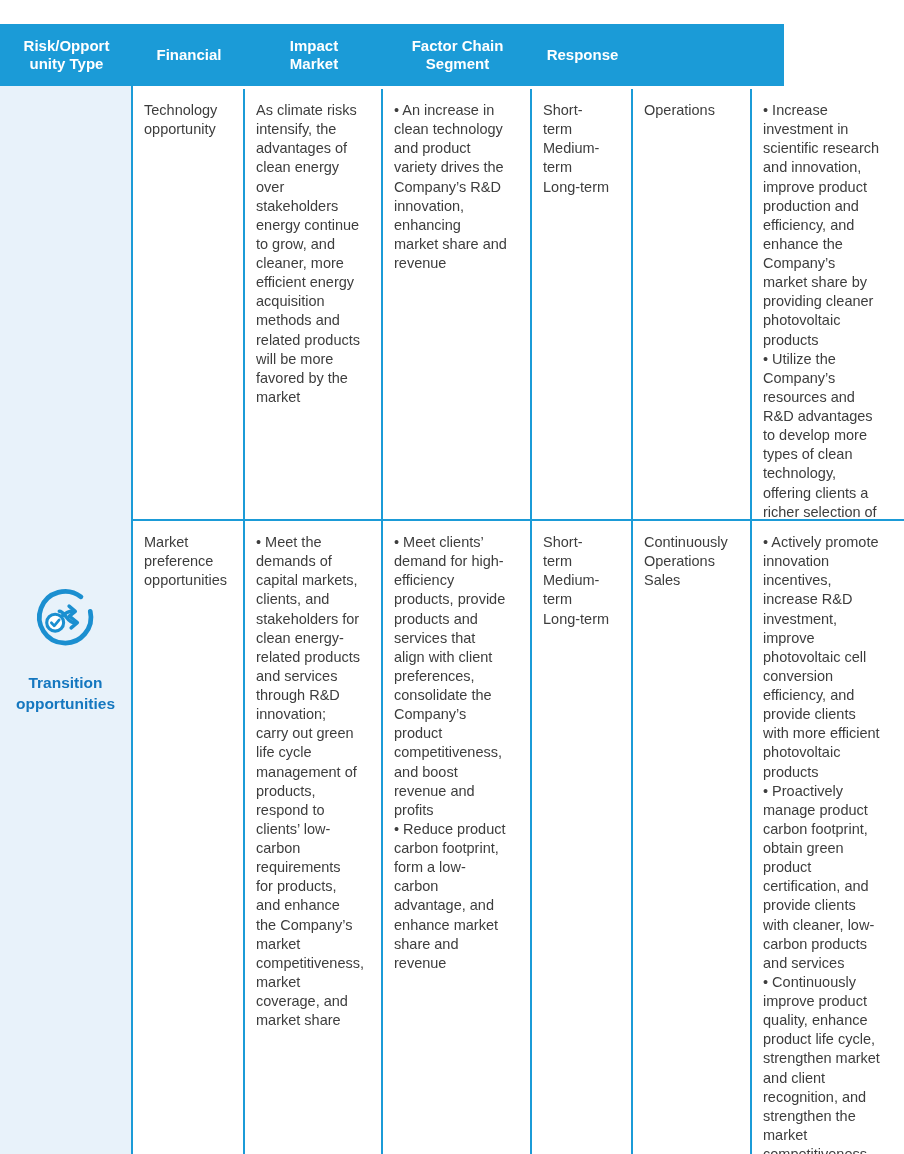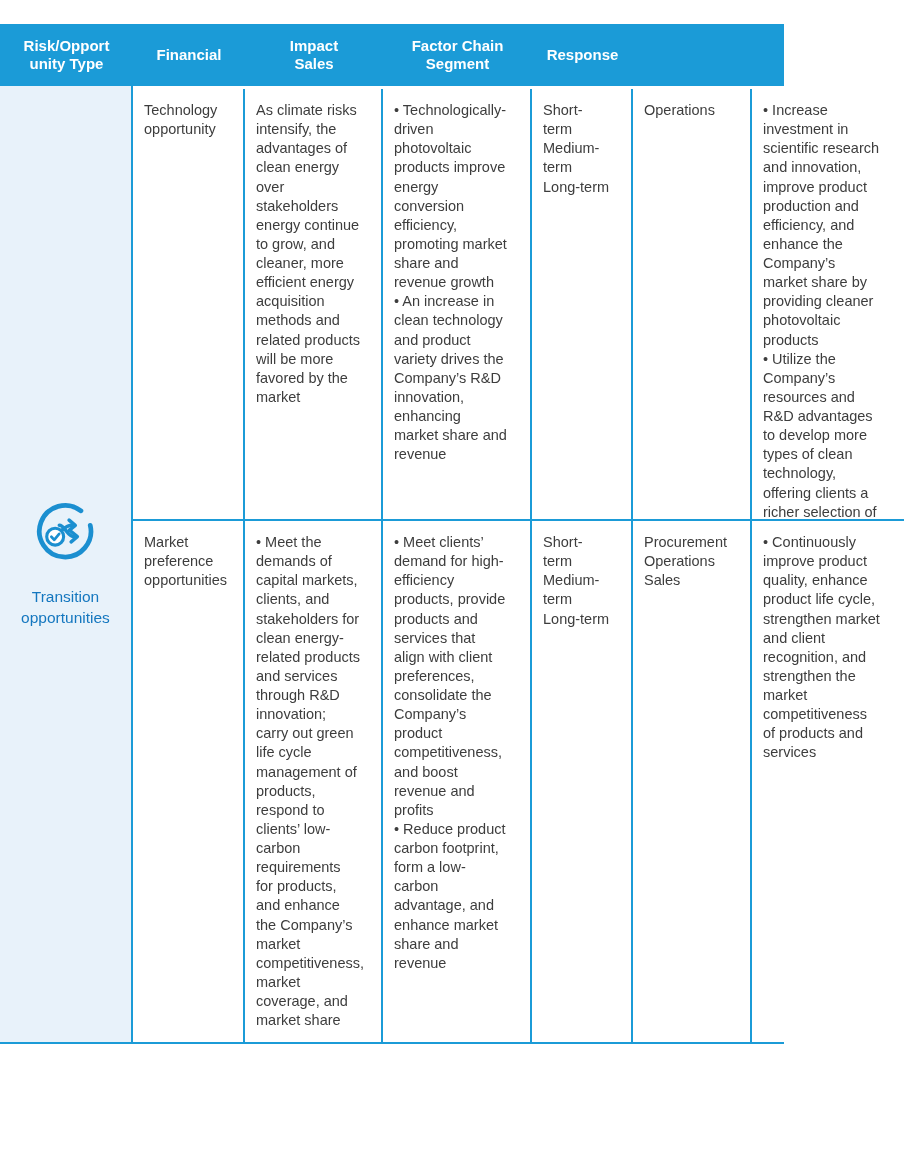--- a/index.html
+++ b/index.html
@@ -54,35 +54,35 @@
   .type-cell{
     grid-column:1;grid-row:1 / span 3;
     background:var(--light);
     border-right:2px solid var(--blue);
     display:flex;flex-direction:column;align-items:center;justify-content:center;
     padding:0 6px;box-sizing:border-box;
     margin-top:-3px; 
   }
   .type-icon{width:66px;height:66px;margin-bottom:22px;}
   .type-label{
-    color:var(--accent);font-weight:normal;font-size:15.5px;line-height:1.35;
+    color:var(--accent);font-weight:bold;font-size:15.5px;line-height:1.35;
     text-align:center;
   }
 </style>
 </head>
 <body>
 
 <div class="page">
 
   <div class="thead">
     <div class="th">Risk/Opport
 unity Type</div>
     <div class="th">Financial</div>
     <div class="th">Impact
-Sales</div>
+Market</div>
     <div class="th">Factor Chain
 Segment</div>
     <div class="th">Response</div>
   </div>
 
   <div class="tbody">
 
     <div class="type-cell">
       <svg class="type-icon" viewBox="0 0 64 64">
 
@@ -101,21 +101,20 @@
       <div class="type-label">Transition opportunities</div>
     </div>
 
     <div class="cell" style="grid-column:2;grid-row:1">
       <div class="para">Technology opportunity</div>
     </div>
     <div class="cell" style="grid-column:3;grid-row:1">
       <div class="para">As climate risks intensify, the advantages of clean energy over stakeholders energy continue to grow, and cleaner, more efficient energy acquisition methods and related products will be more favored by the market</div>
     </div>
     <div class="cell" style="grid-column:4;grid-row:1">
-      <div class="para">• Technologically-driven photovoltaic products improve energy conversion efficiency, promoting market share and revenue growth</div>
       <div class="para">• An increase in clean technology and product variety drives the Company’s R&amp;D innovation, enhancing market share and revenue</div>
     </div>
     <div class="cell" style="grid-column:5;grid-row:1">
       <div class="para">Short-term</div>
       <div class="para">Medium-term</div>
       <div class="para">Long-term</div>
     </div>
     <div class="cell" style="grid-column:6;grid-row:1">
       <div class="para">Operations</div>
     </div>
@@ -133,22 +132,24 @@
     <div class="cell r2" style="grid-column:4;grid-row:2">
       <div class="para">• Meet clients’ demand for high-efficiency products, provide products and services that align with client preferences, consolidate the Company’s product competitiveness, and boost revenue and profits</div>
       <div class="para">• Reduce product carbon footprint, form a low-carbon advantage, and enhance market share and revenue</div>
     </div>
     <div class="cell r2" style="grid-column:5;grid-row:2">
       <div class="para">Short-term</div>
       <div class="para">Medium-term</div>
       <div class="para">Long-term</div>
     </div>
     <div class="cell r2" style="grid-column:6;grid-row:2">
-      <div class="para">Procurement</div>
+      <div class="para">Continuously</div>
       <div class="para">Operations</div>
       <div class="para">Sales</div>
     </div>
     <div class="cell r2 last" style="grid-column:7;grid-row:2">
+      <div class="para">• Actively promote innovation incentives, increase R&amp;D investment, improve photovoltaic cell conversion efficiency, and provide clients with more efficient photovoltaic products</div>
+      <div class="para">• Proactively manage product carbon footprint, obtain green product certification, and provide clients with cleaner, low-carbon products and services</div>
       <div class="para">• Continuously improve product quality, enhance product life cycle, strengthen market and client recognition, and strengthen the market competitiveness of products and services</div>
     </div>
   </div>
 
 </div>
 
 </body></html>

